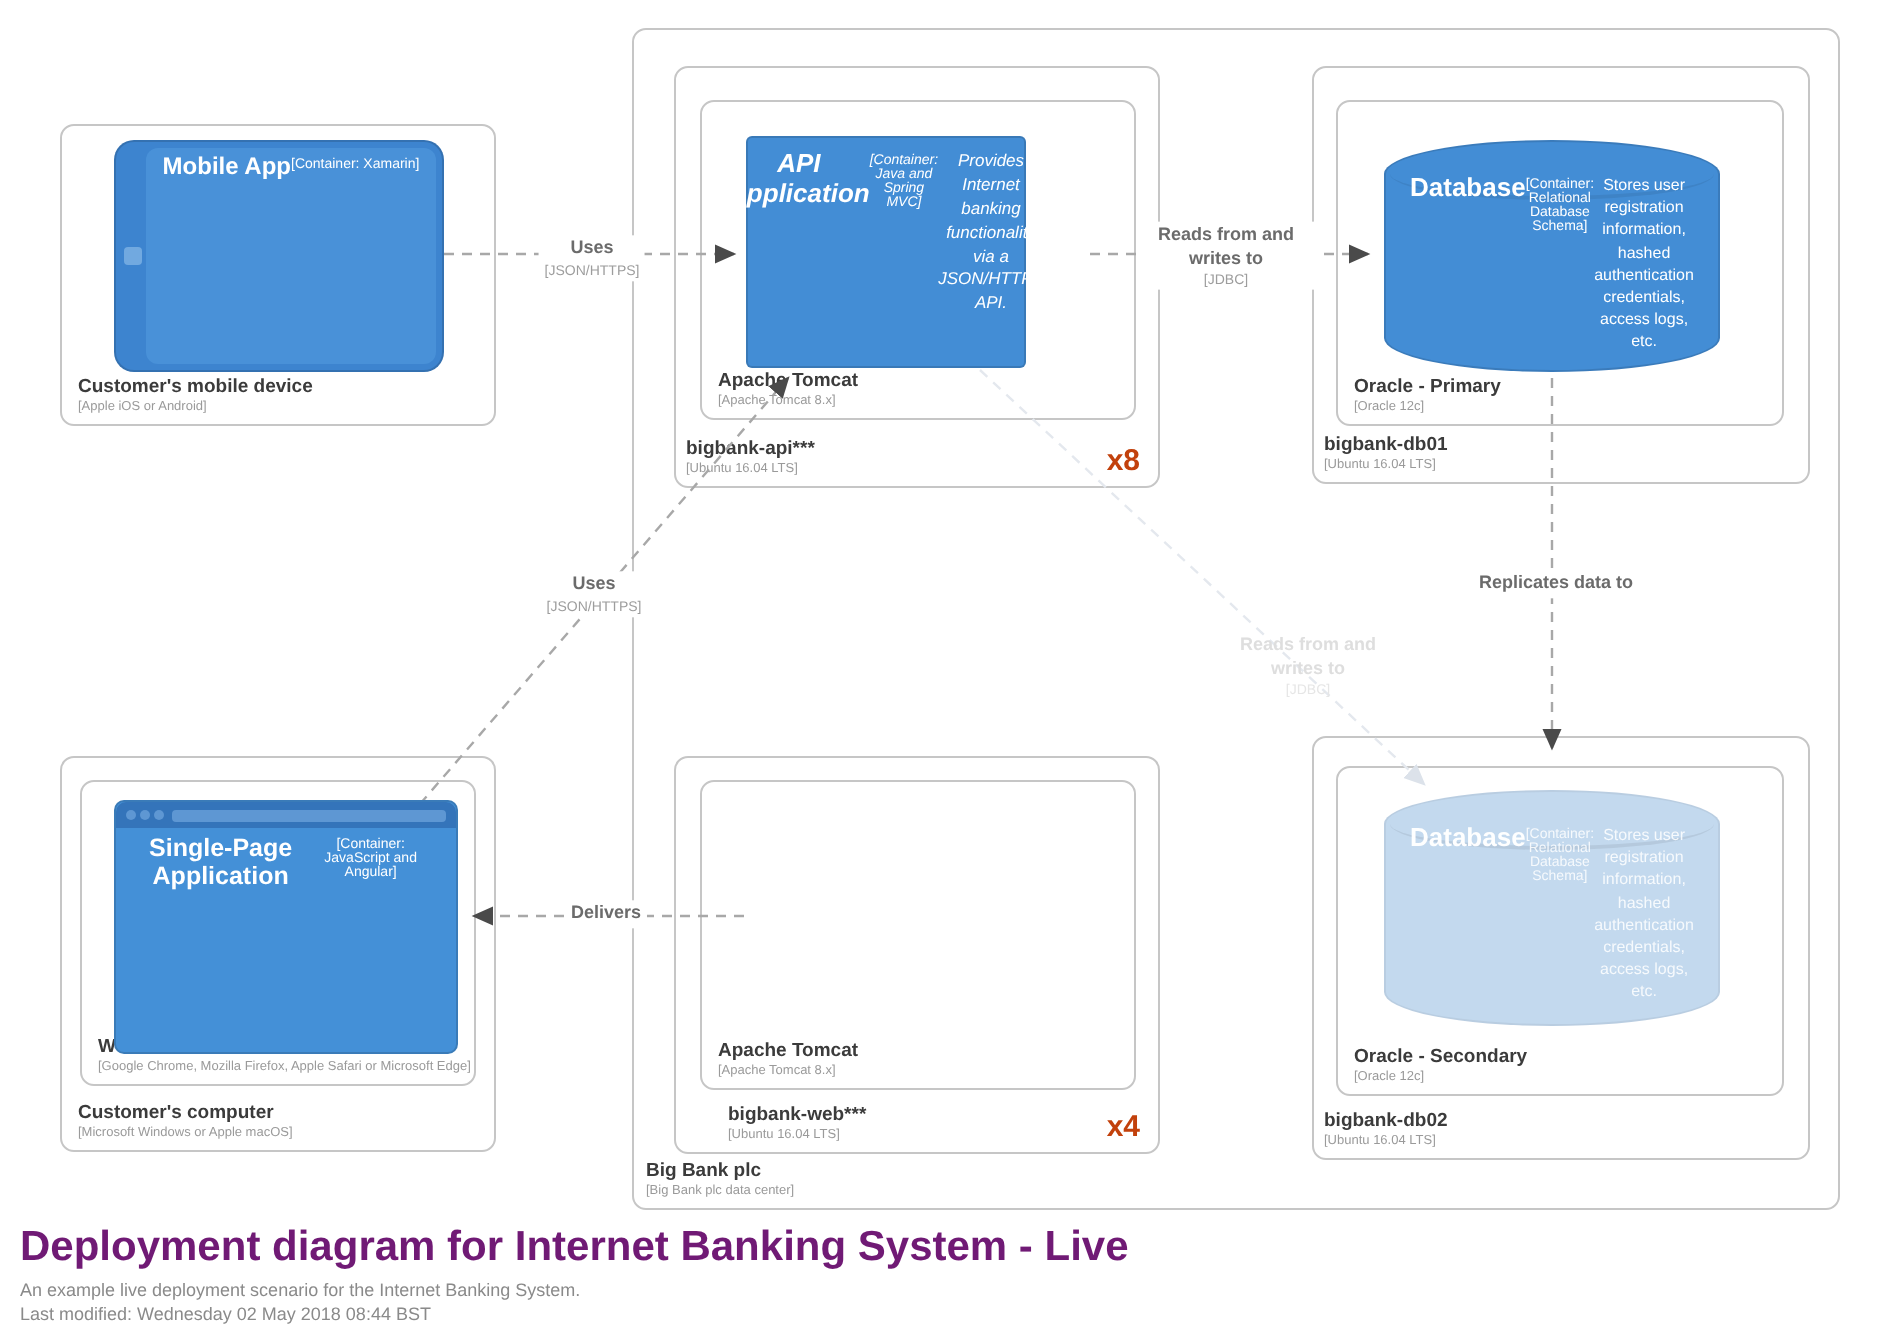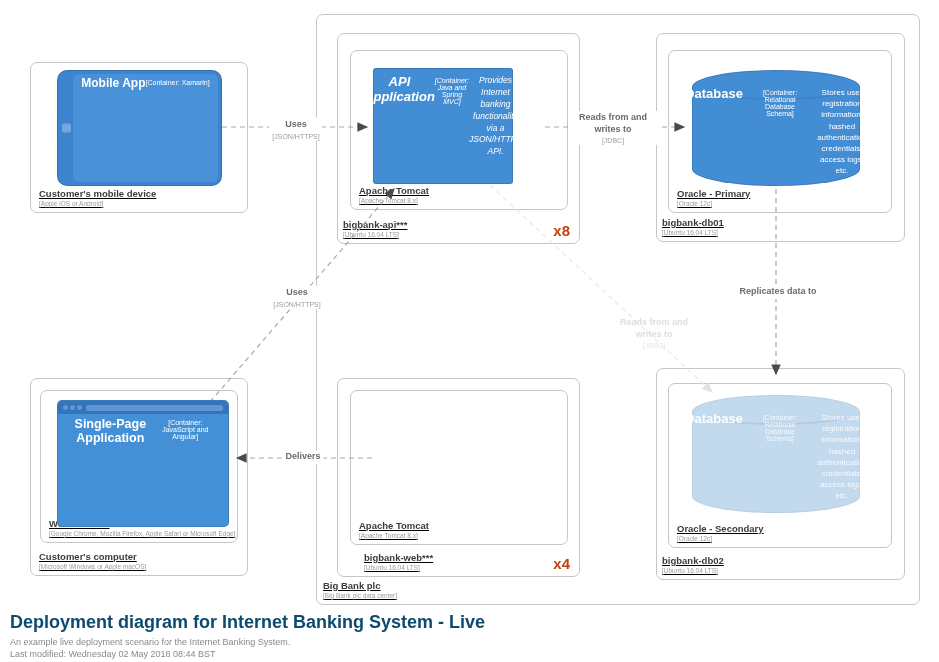--- a/index.html
+++ b/index.html
@@ -2,36 +2,36 @@
 <html style="--container-blue: #438dd5; --container-blue-dark: #3d84cf; --faded-blue: #c3d9ee; --node-border: #c6c6c6; --edge: #a8a8a8; --faded-edge: #e4e8ee; --faded-text: #dedede;"><head>
 <meta charset="utf-8">
 <style>
   html,body { margin:0; padding:0; background:#ffffff; }
   body { font-family:"Liberation Sans", sans-serif; }
   .canvas { position:relative; width:939px; height:662px; background:#fff; overflow:hidden; }
 
   
   .node { position:absolute; box-sizing:border-box; background:#fff;
           border:1px solid var(--node-border,#c6c6c6); border-radius:7px; }
-  .node-caption { position:absolute; left:8px; bottom:4px;text-decoration:underline; }
+  .node-caption { position:absolute; left:8px; bottom:4px; }
   .node-label { font-size:9.5px; font-weight:bold; color:#3b3b3b; line-height:1.2; }
   .node-sub { font-size:6.5px; color:#9a9a9a; margin-top:1px; line-height:1.2; }
   .multiplicity { position:absolute; right:9px; bottom:4px; font-size:15px; font-weight:bold; color:#c2410c; }
 
   
   .container-box { position:absolute; box-sizing:border-box;
           background:var(--container-blue,#438dd5); color:#fff; text-align:center;
           display:flex; flex-direction:row; justify-content:center;
           padding:6px 10px; border-radius:3px; border:1px solid rgba(0,0,0,0.14); }
   .c-title { position:relative; z-index:1; font-size:13px; font-weight:bold; line-height:1.15; }
   .c-type  { position:relative; z-index:1; font-size:7px; margin:2px 0 7px; }
   .c-desc  { position:relative; z-index:1; font-size:8.5px; line-height:1.4; }
 
   
-  .cylinder { border-radius:50% / 17px; border:1px solid rgba(0,0,0,0.12); padding:16px 12px 8px;gap:20px; }
+  .cylinder { border-radius:50% / 17px; border:1px solid rgba(0,0,0,0.12); padding:16px 12px 8px; }
   .cylinder::before { content:""; position:absolute; top:3px; left:2px; right:2px; height:24px;
           border-radius:50%; border-bottom:2px solid rgba(0,0,0,0.07); }
   .cylinder.faded { background:var(--faded-blue,#c3d9ee); border-color:rgba(0,0,0,0.05); }
   .cylinder.faded .c-title { color:rgba(255,255,255,0.98); }
   .cylinder.faded .c-type,.cylinder.faded .c-desc { color:rgba(255,255,255,0.85); }
 
   
   .device { border-radius:10px; background:var(--container-blue-dark,#3d84cf); padding-left:22px; }
   .device-screen { position:absolute; left:15px; top:3px; right:3px; bottom:3px;
           background:#4991d8; border-radius:6px; z-index:0; }
@@ -55,21 +55,21 @@
   .edge-label { position:absolute; transform:translate(-50%,-50%); text-align:center;
           background:#fff; padding:1px 3px; }
   .el-main { font-size:9px; font-weight:bold; color:#6b6b6b; line-height:1.3; }
   .el-tech { font-size:7px; color:#9d9d9d; margin-top:2px; }
   .edge-label.faded .el-main { color:var(--faded-text,#dedede); }
   .edge-label.faded .el-tech { color:#e6e6e6; }
   .nowrap { white-space:nowrap; }
 
   
   .footer { position:absolute; left:10px; top:612px; }
-  .f-title { font-size:18px; font-weight:bold; color:#0c4a6e; }
+  .f-title { font-size:21px; font-weight:bold; color:#701a75; }
   .f-sub { font-size:9px; color:#8a8a8a; margin-top:4px; }
   .f-mod { font-size:9px; color:#8a8a8a; margin-top:2px; }
 </style>
 </head>
 <body>
 
 <div class="canvas">
 
   <div class="node" style="left:316px; top:14px; width:604px; height:591px;">
     <div class="node-caption" style="left:6px;">

